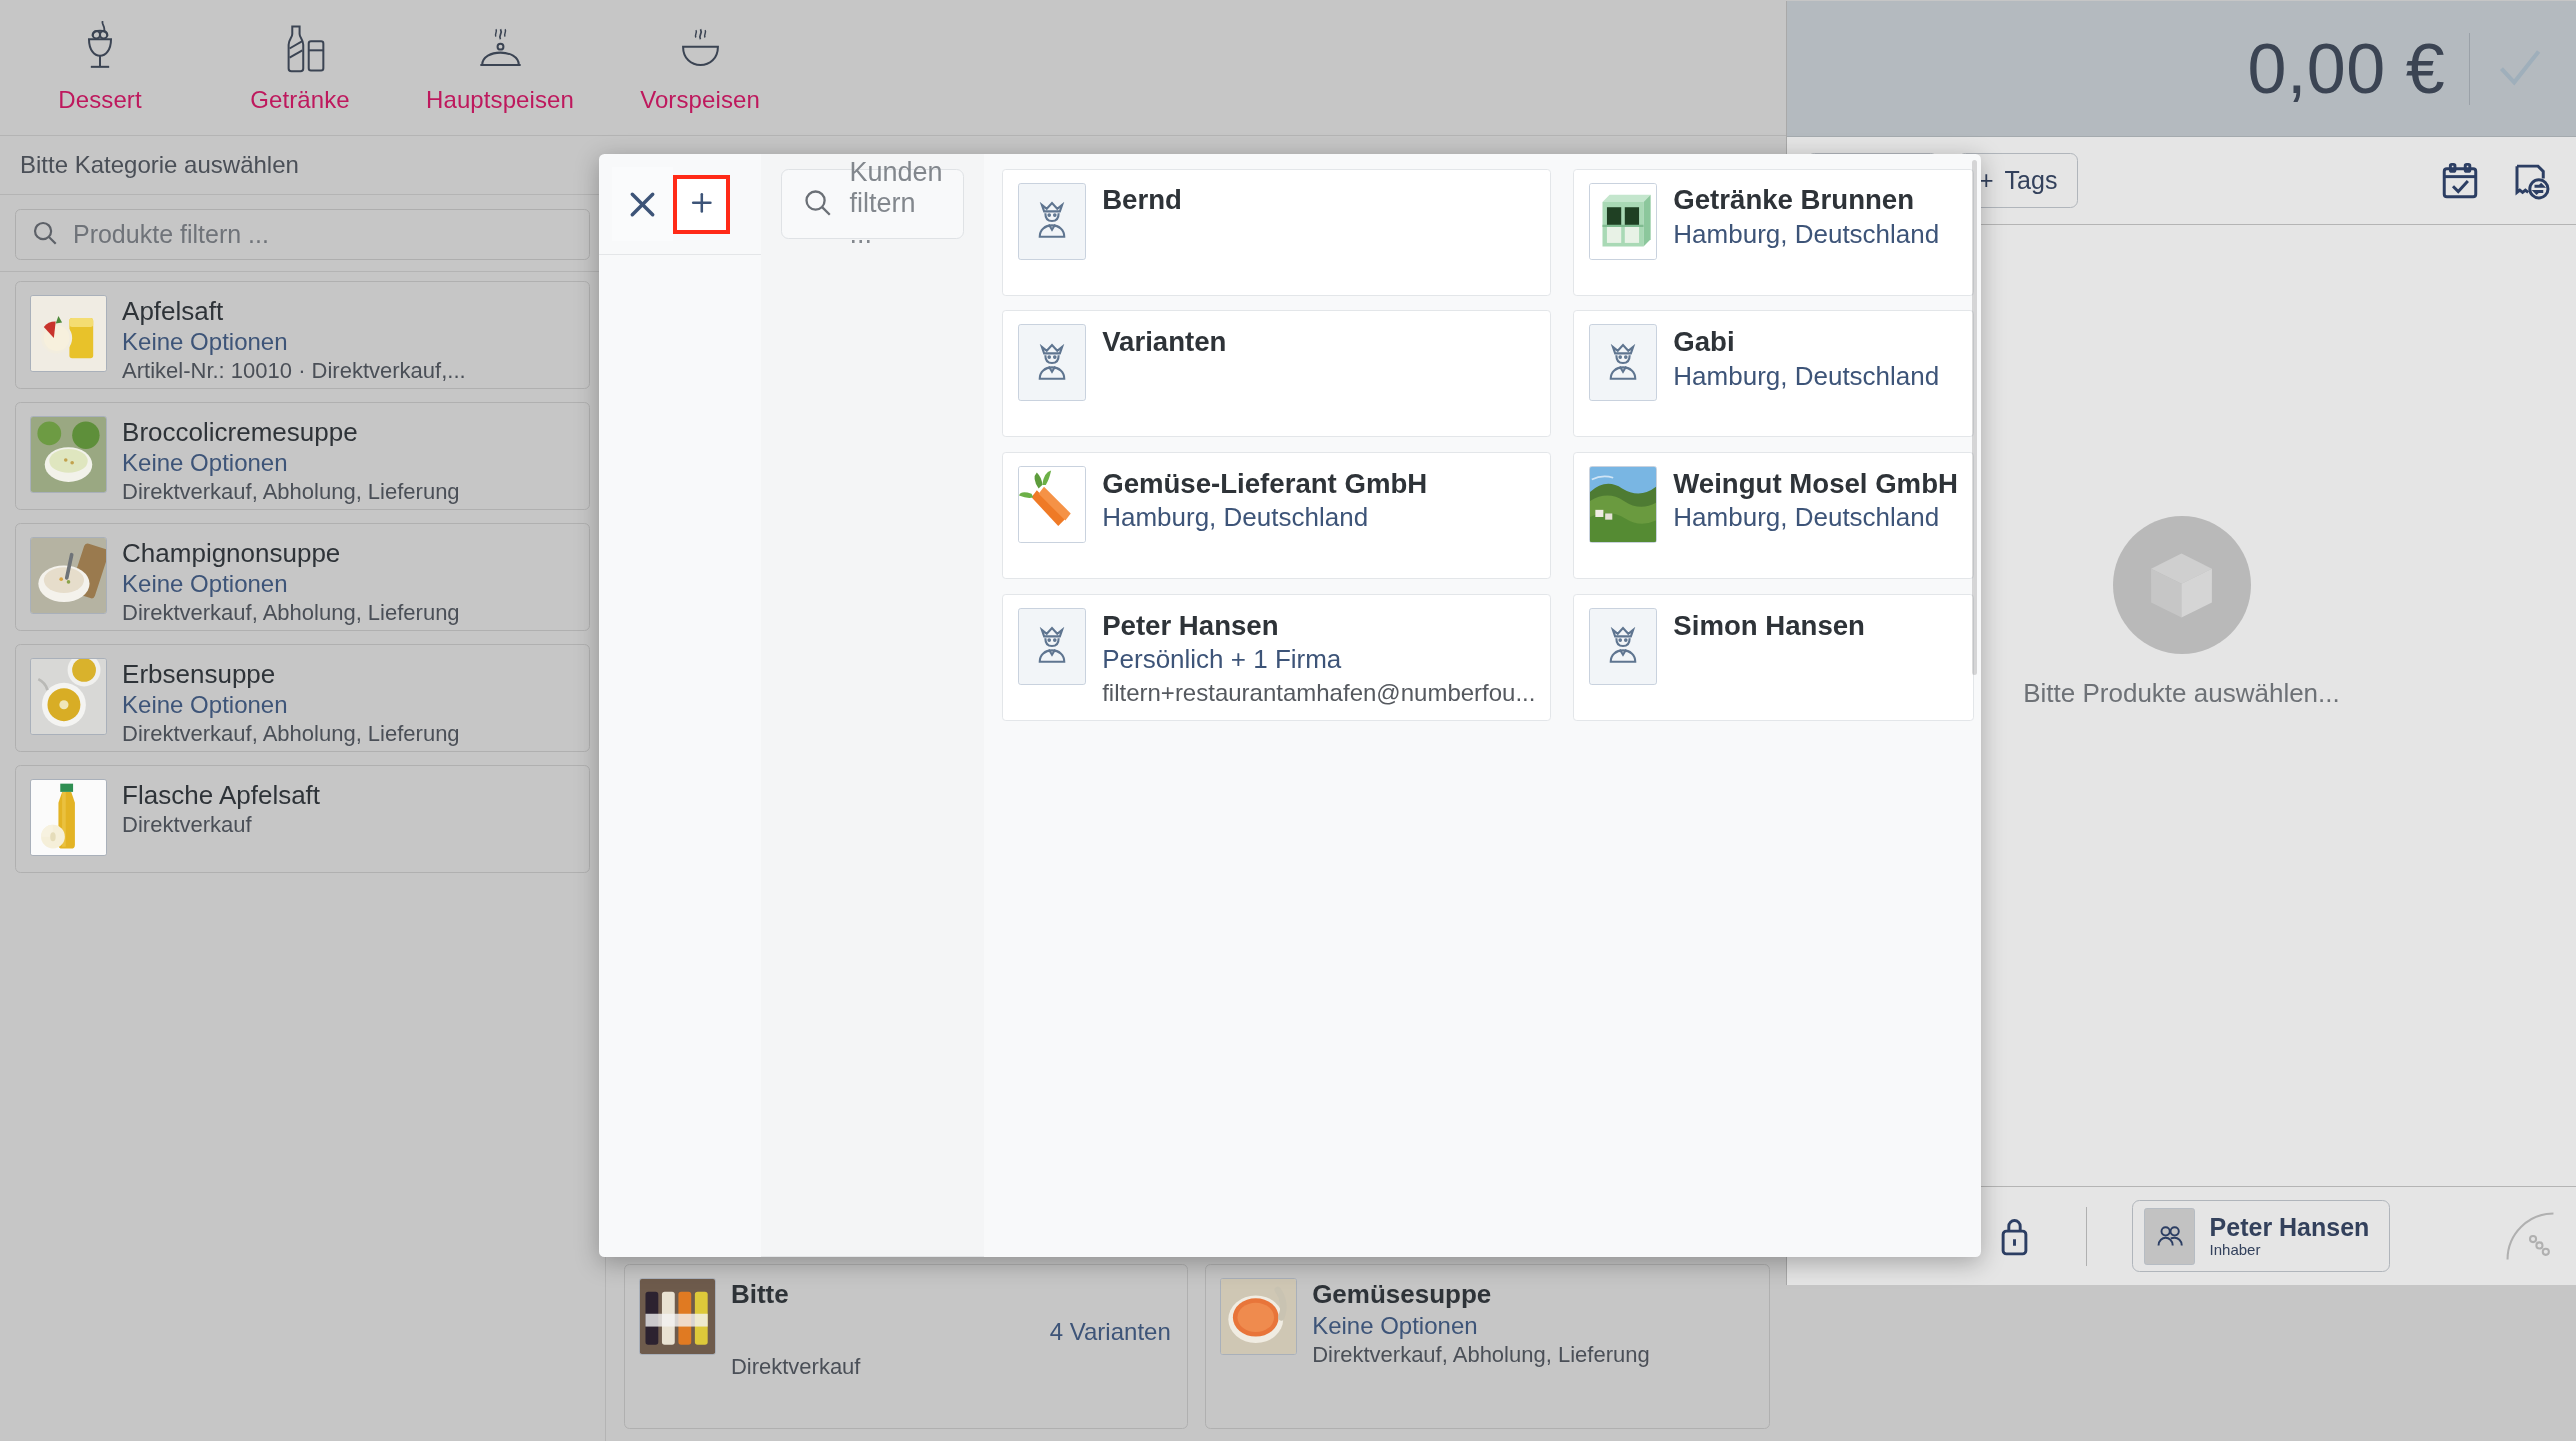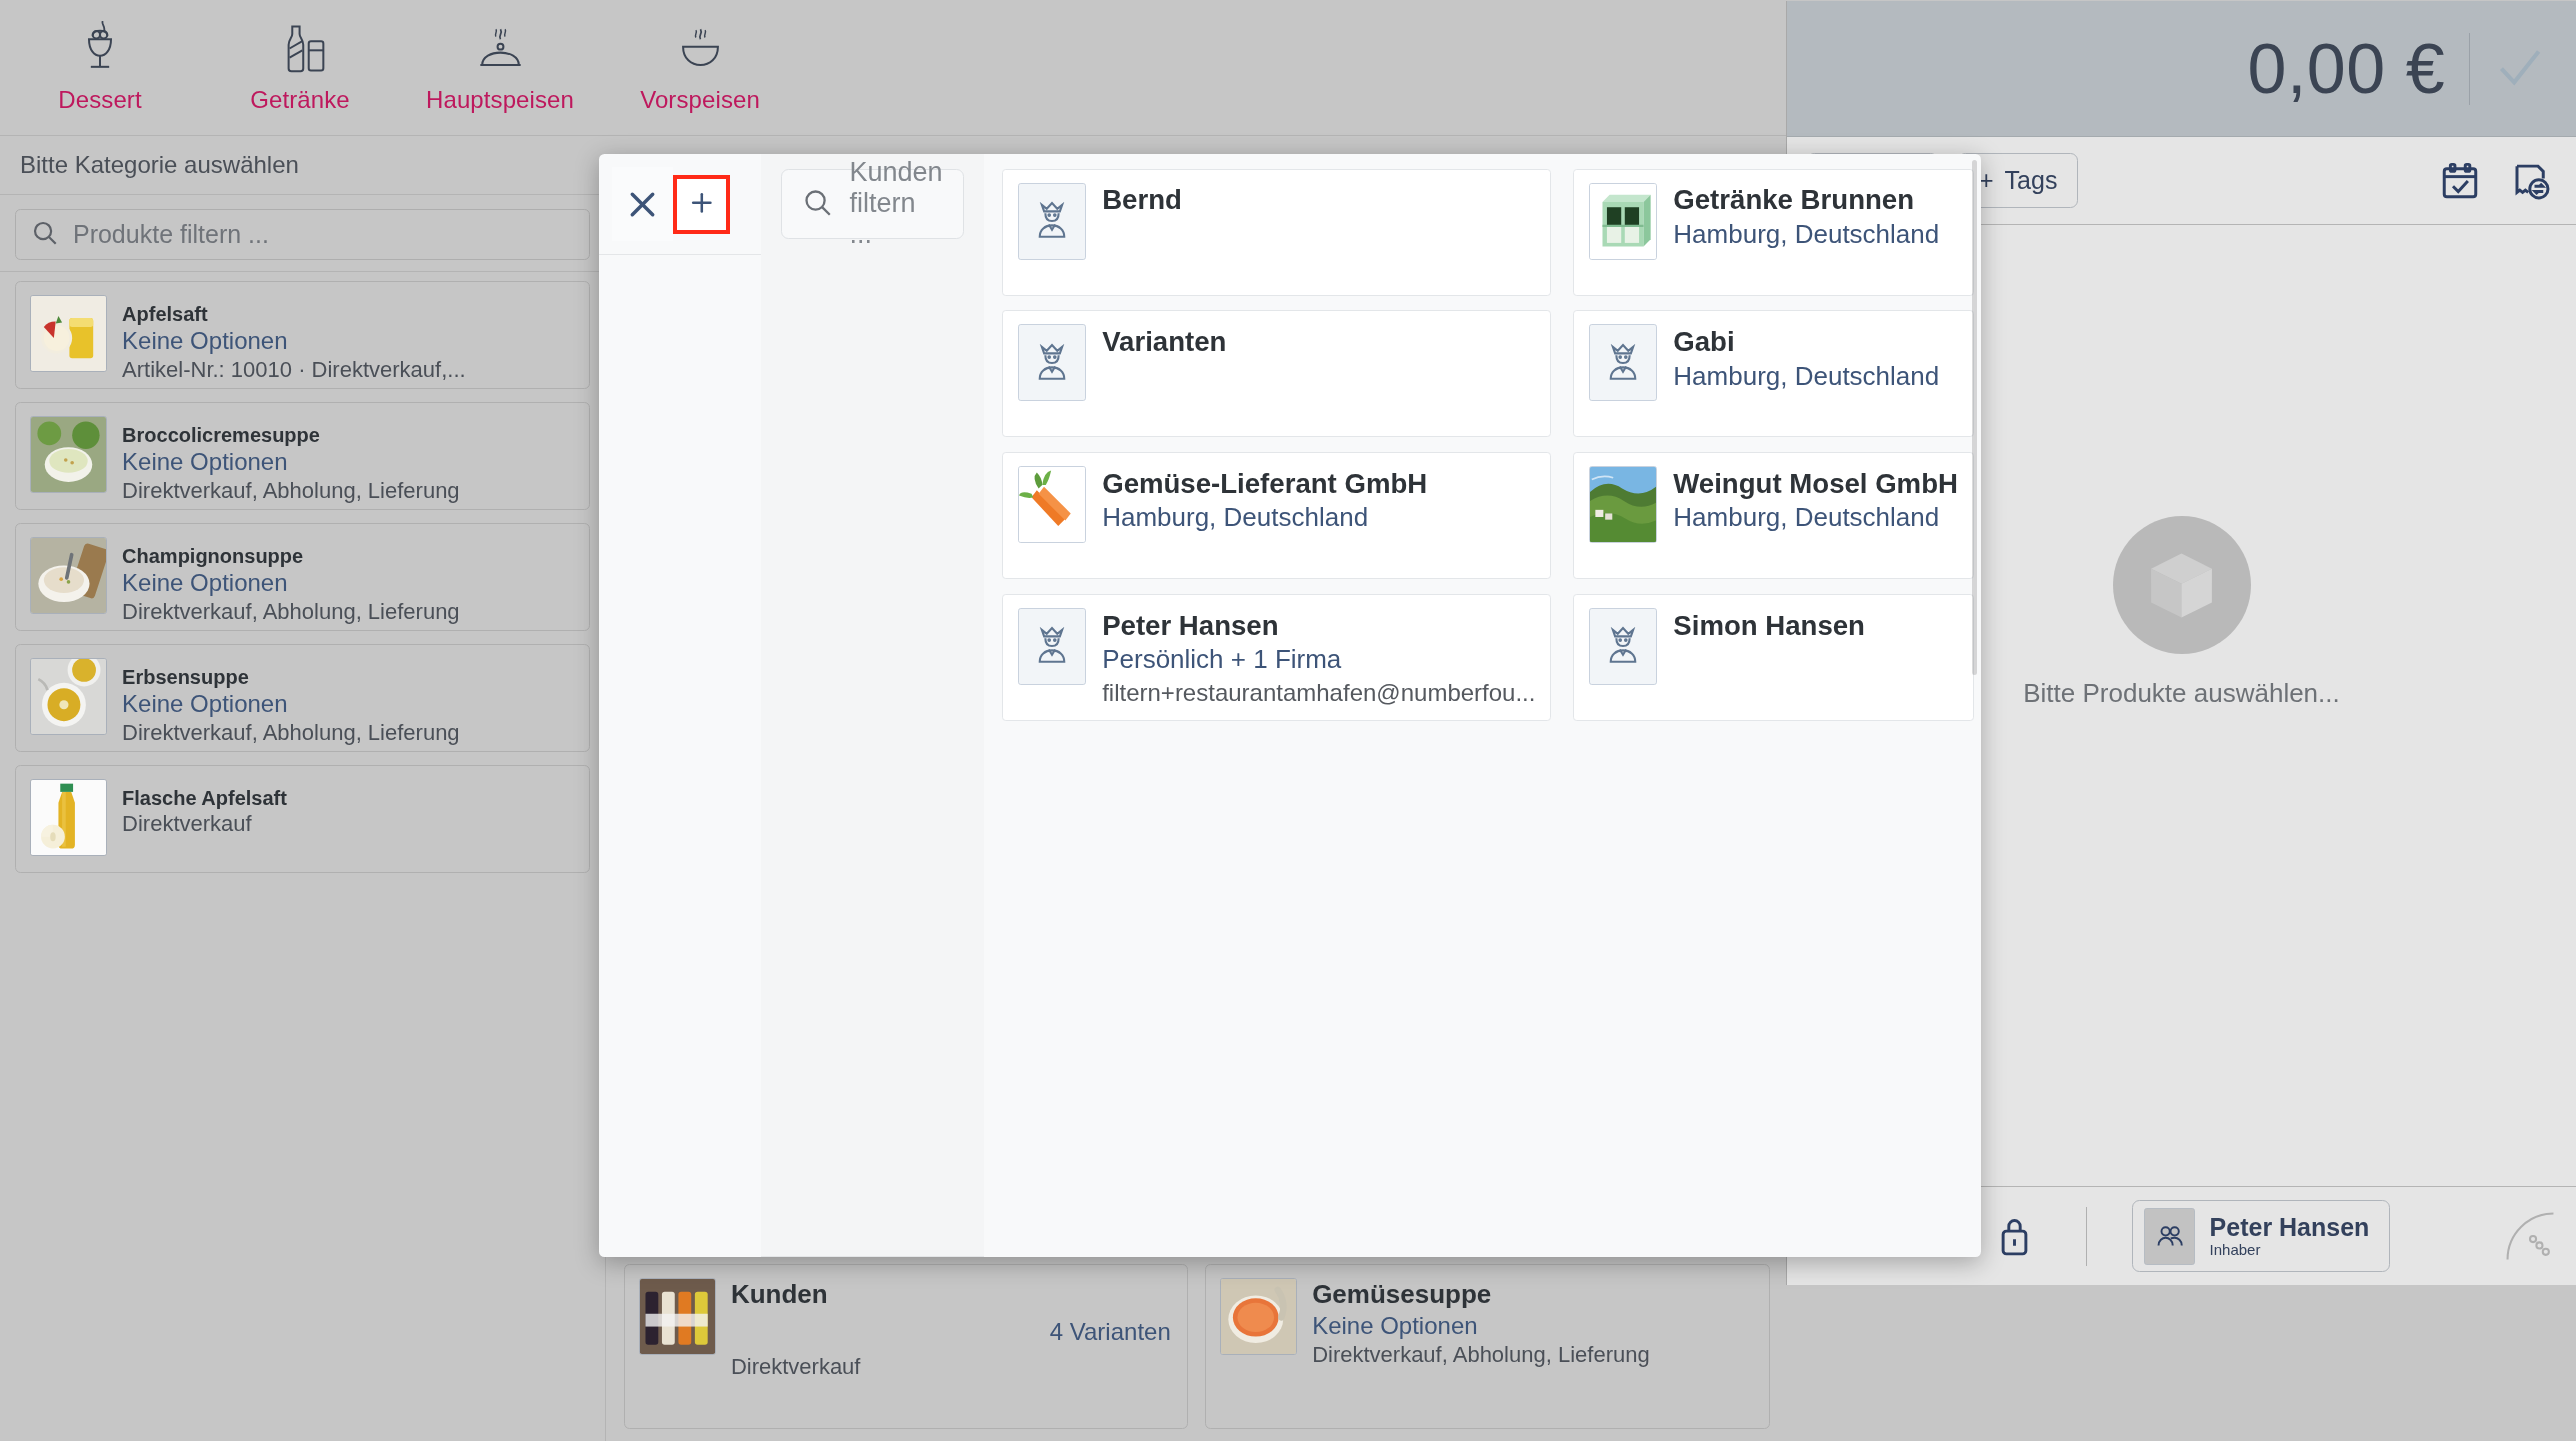--- a/index.html
+++ b/index.html
@@ -67,22 +67,22 @@
     display: flex; align-items: flex-start; padding: 13px 14.7px;
     gap: 14.7px; cursor: pointer;
   }
   .prod-thumb {
     width: 77px; height: 77px; flex: 0 0 77px;
     border: 0.9px solid #a9b0ba; border-radius: 2.8px;
     overflow: hidden; position: relative; background:#d3d3d3;
   }
   .prod-txt { min-width: 0; padding-top: 1.8px; }
   .prod-name {
-    font-size: 20px; color: #2e3338; font-weight: 700;
-    white-space: nowrap; line-height: 1.12; margin-top: 6px;
+    font-size: 26px; color: #2e3338; font-weight: 400;
+    white-space: nowrap; line-height: 1.12;
   }
   .prod-opt {
     font-size: 24px; color: #3d5478; line-height: 1.18; margin-top: 1.8px;
     white-space: nowrap;
   }
   .prod-sub {
     font-size: 22px; color: #4a4f57; line-height: 1.18; margin-top: 1.8px;
     white-space: nowrap;
   }
 
@@ -400,21 +400,21 @@
             <svg width="75" height="75" viewBox="0 0 82 82">
               <rect width="82" height="82" fill="#6e5b4c"></rect>
               <rect x="6" y="14" width="14" height="58" rx="3" fill="#2c2230"></rect>
               <rect x="24" y="14" width="14" height="58" rx="3" fill="#e9e2d2"></rect>
               <rect x="42" y="14" width="14" height="58" rx="3" fill="#e07a22"></rect>
               <rect x="60" y="14" width="14" height="58" rx="3" fill="#ddc93a"></rect>
               <rect x="6" y="38" width="68" height="14" fill="#f2f2f2" opacity=".8"></rect>
             </svg>
           </div>
           <div class="prod-txt">
-            <div class="grid-name">Kunden</div>
+            <div class="grid-name">Bitte</div>
             <div class="grid-sub" style="margin-top:44px">Direktverkauf</div>
           </div>
           <div class="grid-variants">4 Varianten</div>
         </div>
         <div class="grid-card">
           <div class="prod-thumb">
             <svg width="75" height="75" viewBox="0 0 82 82">
               <rect width="82" height="82" fill="#cfc7b4"></rect>
               <ellipse cx="38" cy="44" rx="30" ry="26" fill="#f0ece2"></ellipse>
               <ellipse cx="38" cy="42" rx="25" ry="21" fill="#e8753a"></ellipse>

